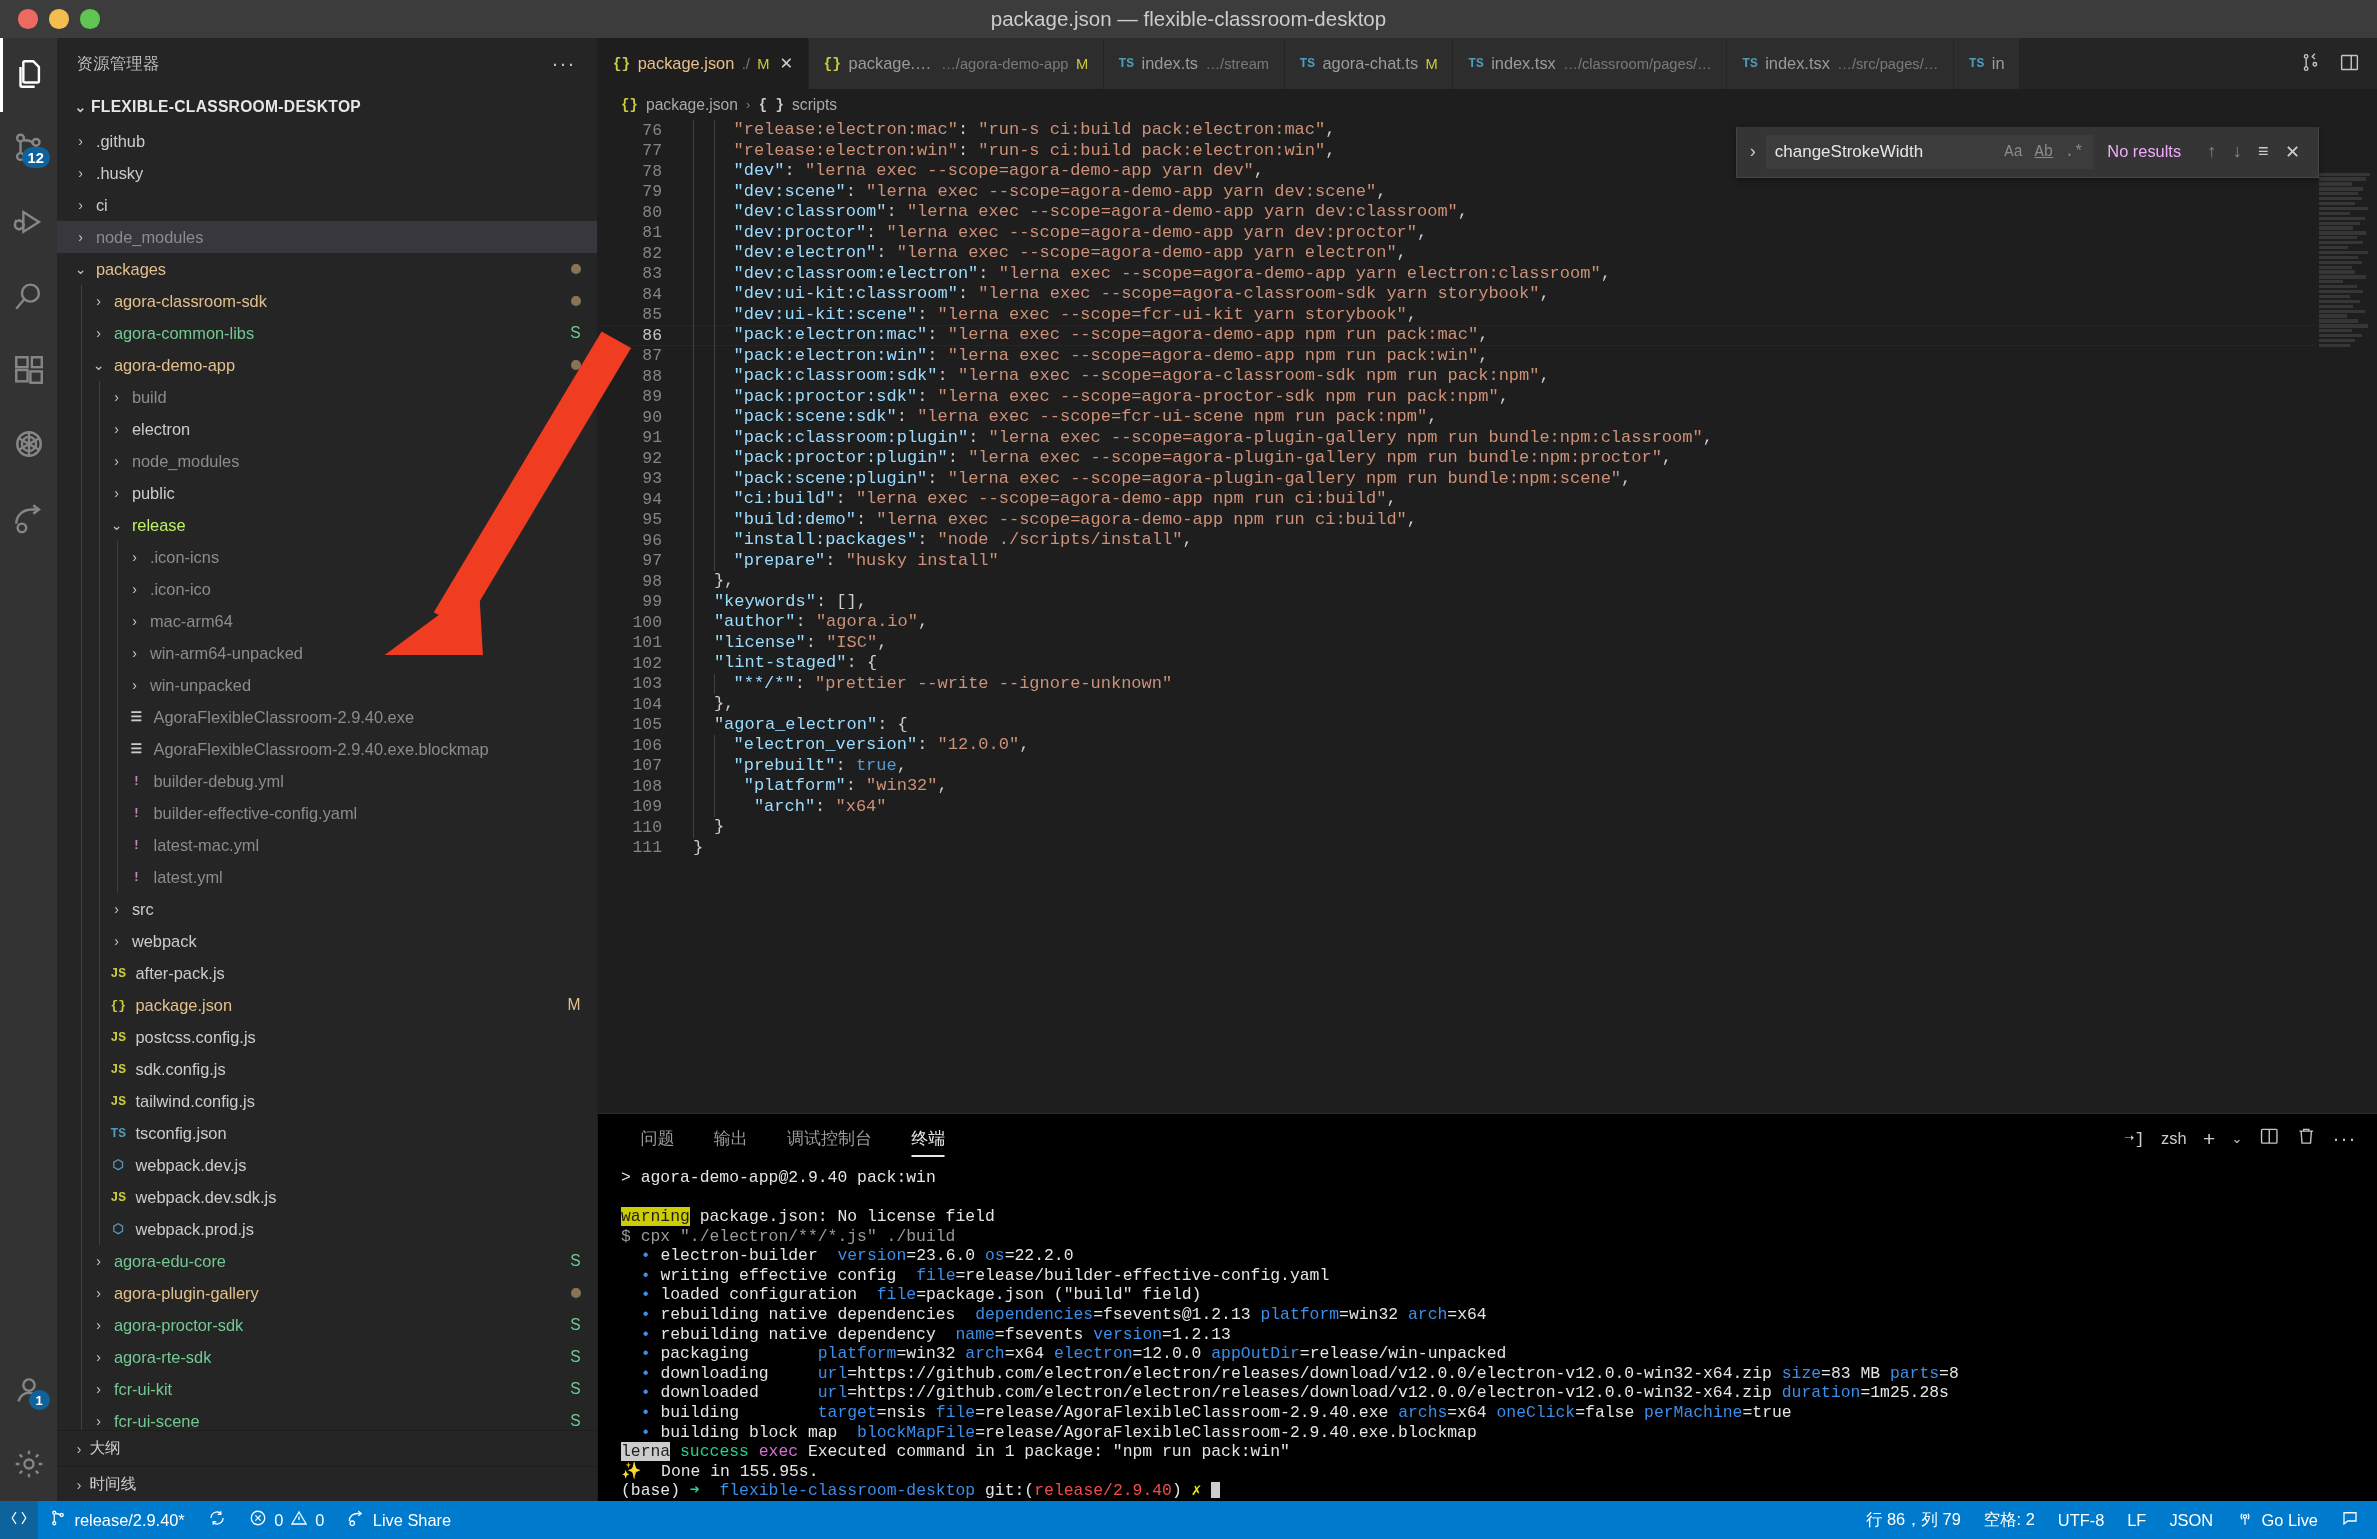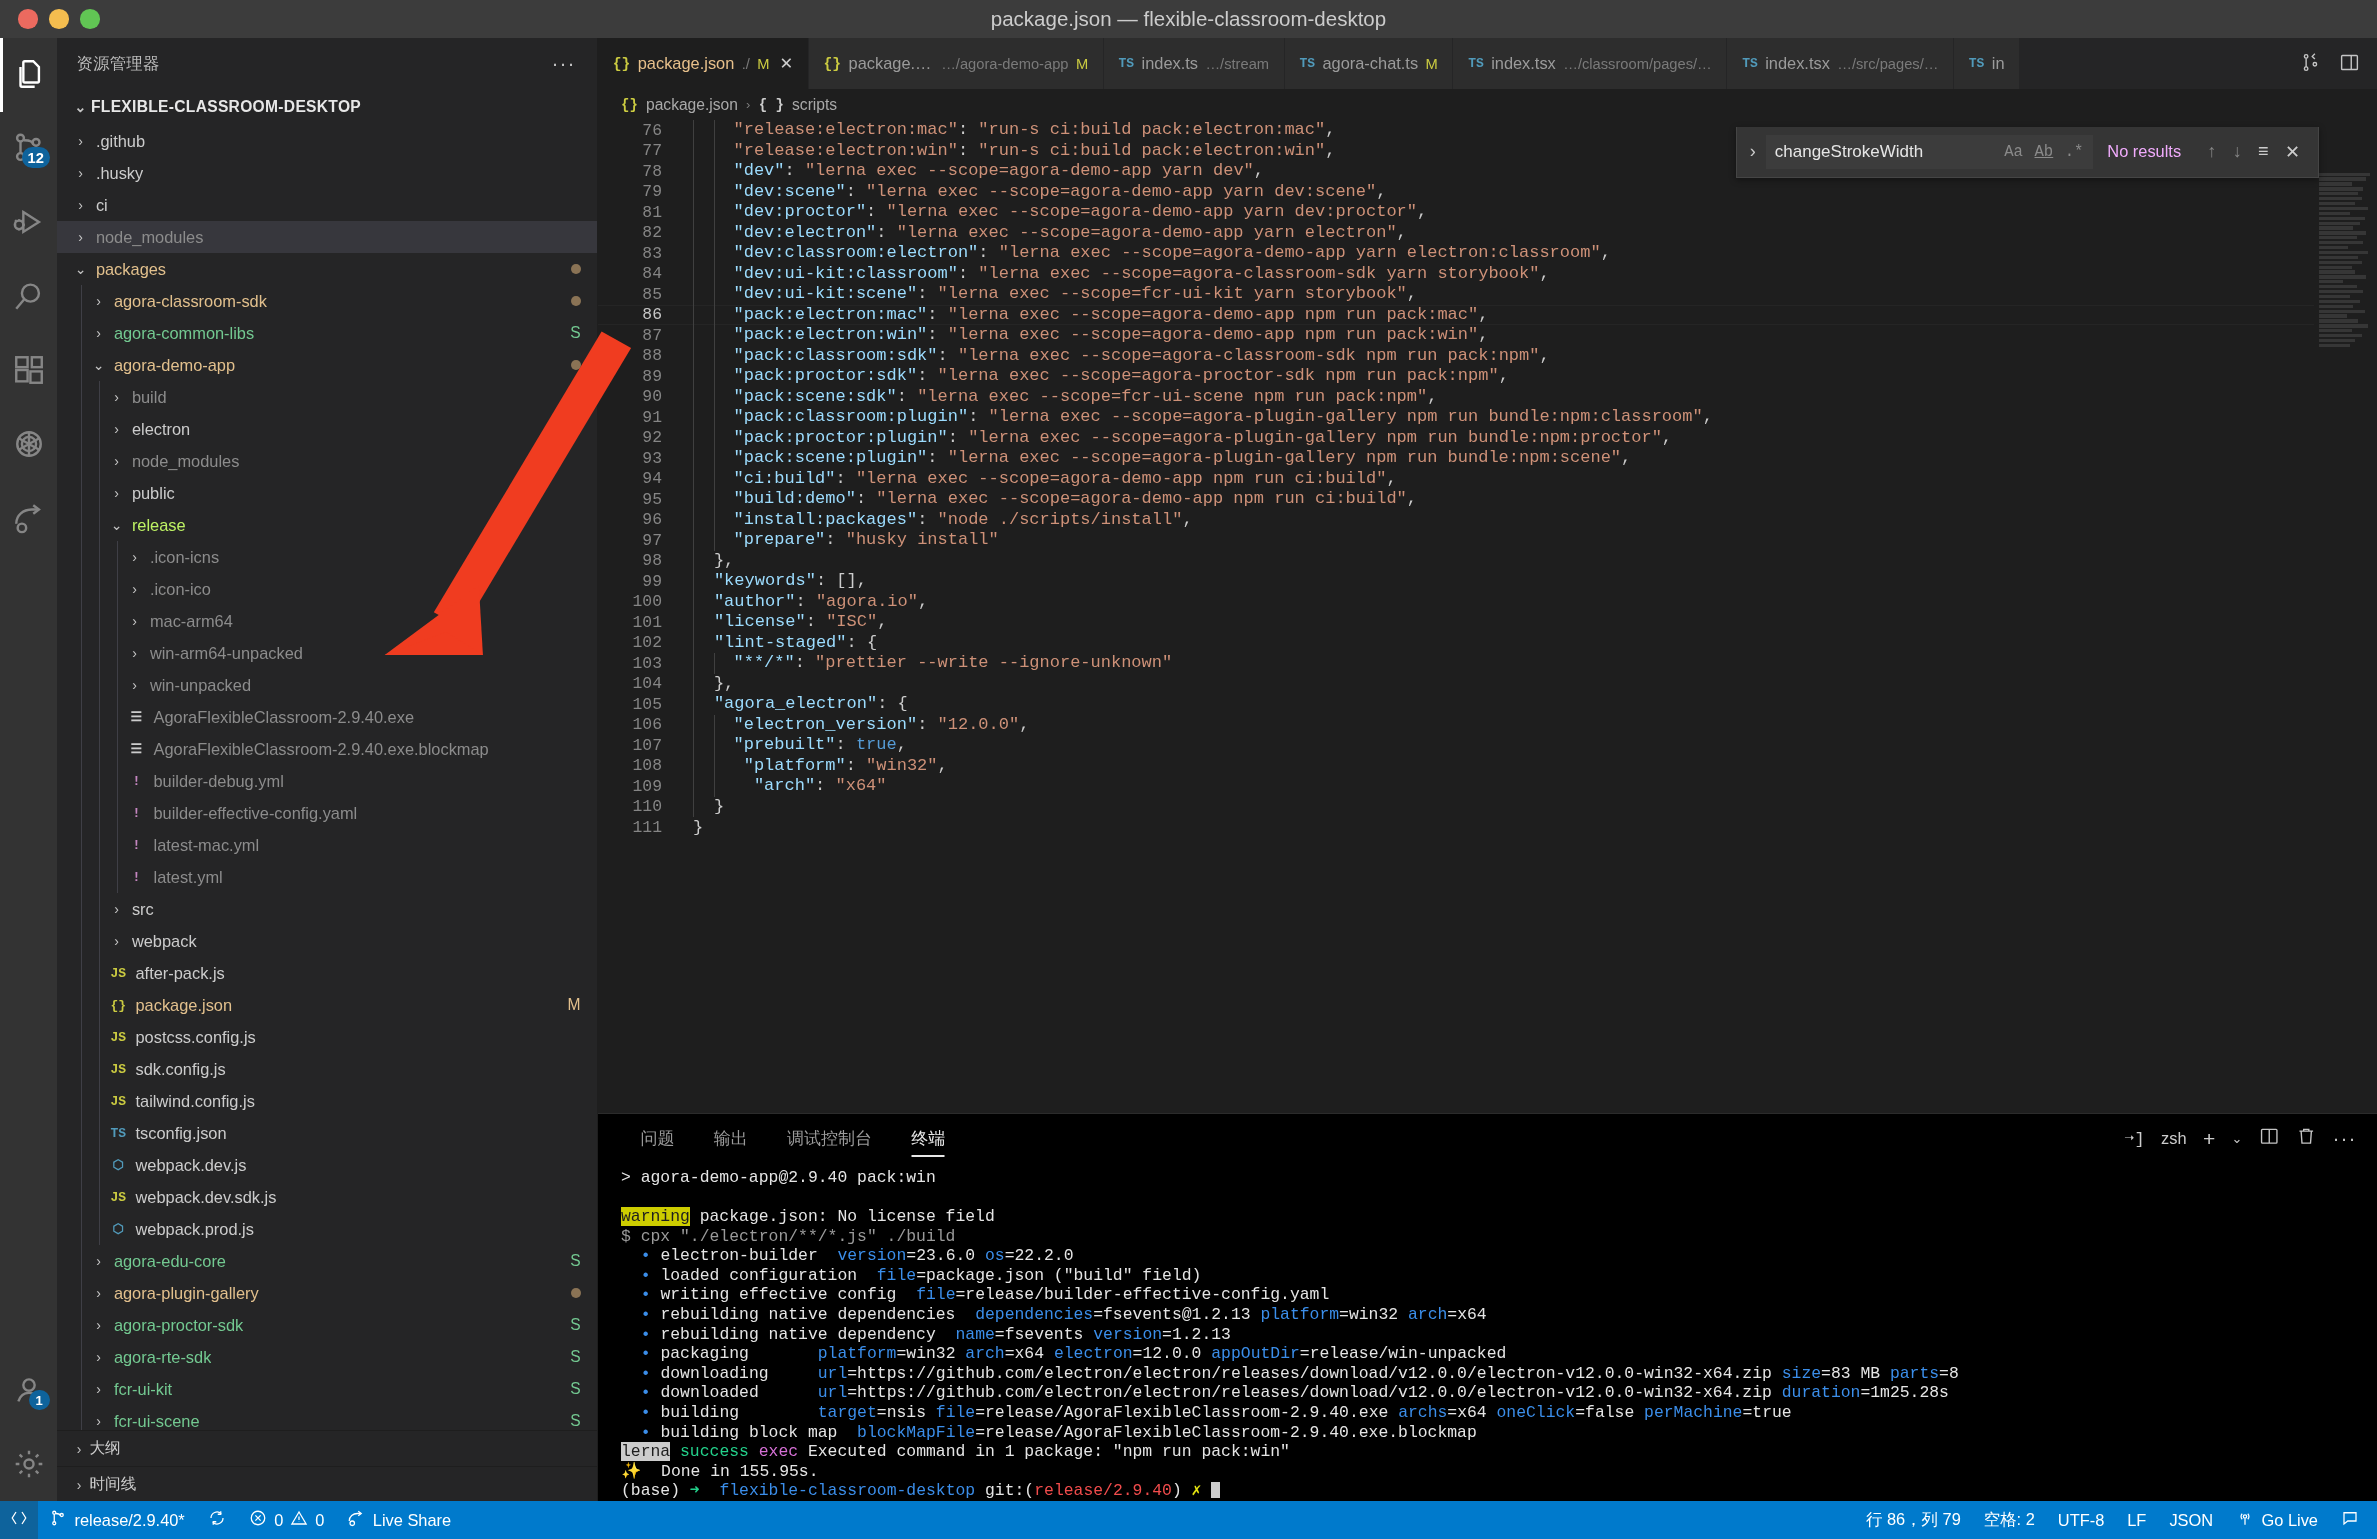--- a/index.html
+++ b/index.html
@@ -666,20 +666,21 @@
     <span class="bi" style="color:#cccccc">{ }</span>
     <span>scripts</span>
   </div>
 
   <div id="codearea">
     <div id="code">
         <div class="cline"><span class="ln">76</span><span class="ct"><span class="ind" style="width:21px"></span><span class="ind" style="width:19.6px"></span><span class="s">"release:electron:mac"</span><span class="p">: </span><span class="s">"run-s ci:build pack:electron:mac"</span><span class="p">,</span></span></div>
         <div class="cline"><span class="ln">77</span><span class="ct"><span class="ind" style="width:21px"></span><span class="ind" style="width:19.6px"></span><span class="s">"release:electron:win"</span><span class="p">: </span><span class="s">"run-s ci:build pack:electron:win"</span><span class="p">,</span></span></div>
         <div class="cline"><span class="ln">78</span><span class="ct"><span class="ind" style="width:21px"></span><span class="ind" style="width:19.6px"></span><span class="k">"dev"</span><span class="p">: </span><span class="s">"lerna exec --scope=agora-demo-app yarn dev"</span><span class="p">,</span></span></div>
         <div class="cline"><span class="ln">79</span><span class="ct"><span class="ind" style="width:21px"></span><span class="ind" style="width:19.6px"></span><span class="k">"dev:scene"</span><span class="p">: </span><span class="s">"lerna exec --scope=agora-demo-app yarn dev:scene"</span><span class="p">,</span></span></div>
+        <div class="cline"><span class="ln">80</span><span class="ct"><span class="ind" style="width:21px"></span><span class="ind" style="width:19.6px"></span><span class="k">"dev:classroom"</span><span class="p">: </span><span class="s">"lerna exec --scope=agora-demo-app yarn dev:classroom"</span><span class="p">,</span></span></div>
         <div class="cline"><span class="ln">81</span><span class="ct"><span class="ind" style="width:21px"></span><span class="ind" style="width:19.6px"></span><span class="k">"dev:proctor"</span><span class="p">: </span><span class="s">"lerna exec --scope=agora-demo-app yarn dev:proctor"</span><span class="p">,</span></span></div>
         <div class="cline"><span class="ln">82</span><span class="ct"><span class="ind" style="width:21px"></span><span class="ind" style="width:19.6px"></span><span class="k">"dev:electron"</span><span class="p">: </span><span class="s">"lerna exec --scope=agora-demo-app yarn electron"</span><span class="p">,</span></span></div>
         <div class="cline"><span class="ln">83</span><span class="ct"><span class="ind" style="width:21px"></span><span class="ind" style="width:19.6px"></span><span class="k">"dev:classroom:electron"</span><span class="p">: </span><span class="s">"lerna exec --scope=agora-demo-app yarn electron:classroom"</span><span class="p">,</span></span></div>
         <div class="cline"><span class="ln">84</span><span class="ct"><span class="ind" style="width:21px"></span><span class="ind" style="width:19.6px"></span><span class="k">"dev:ui-kit:classroom"</span><span class="p">: </span><span class="s">"lerna exec --scope=agora-classroom-sdk yarn storybook"</span><span class="p">,</span></span></div>
         <div class="cline"><span class="ln">85</span><span class="ct"><span class="ind" style="width:21px"></span><span class="ind" style="width:19.6px"></span><span class="k">"dev:ui-kit:scene"</span><span class="p">: </span><span class="s">"lerna exec --scope=fcr-ui-kit yarn storybook"</span><span class="p">,</span></span></div>
         <div class="cline cur"><span class="ln">86</span><span class="ct"><span class="ind" style="width:21px"></span><span class="ind" style="width:19.6px"></span><span class="k">"pack:electron:mac"</span><span class="p">: </span><span class="s">"lerna exec --scope=agora-demo-app npm run pack:mac"</span><span class="p">,</span></span></div>
         <div class="cline"><span class="ln">87</span><span class="ct"><span class="ind" style="width:21px"></span><span class="ind" style="width:19.6px"></span><span class="k">"pack:electron:win"</span><span class="p">: </span><span class="s">"lerna exec --scope=agora-demo-app npm run pack:win"</span><span class="p">,</span></span></div>
         <div class="cline"><span class="ln">88</span><span class="ct"><span class="ind" style="width:21px"></span><span class="ind" style="width:19.6px"></span><span class="k">"pack:classroom:sdk"</span><span class="p">: </span><span class="s">"lerna exec --scope=agora-classroom-sdk npm run pack:npm"</span><span class="p">,</span></span></div>
         <div class="cline"><span class="ln">89</span><span class="ct"><span class="ind" style="width:21px"></span><span class="ind" style="width:19.6px"></span><span class="k">"pack:proctor:sdk"</span><span class="p">: </span><span class="s">"lerna exec --scope=agora-proctor-sdk npm run pack:npm"</span><span class="p">,</span></span></div>
         <div class="cline"><span class="ln">90</span><span class="ct"><span class="ind" style="width:21px"></span><span class="ind" style="width:19.6px"></span><span class="k">"pack:scene:sdk"</span><span class="p">: </span><span class="s">"lerna exec --scope=fcr-ui-scene npm run pack:npm"</span><span class="p">,</span></span></div>
@@ -782,22 +783,22 @@
           </svg></span>
         <span style="font-size:19.6px;letter-spacing:1.6px">···</span>
       </div>
     </div>
   <div id="term">
       <div class="tl2"><span class="wt">&gt; agora-demo-app@2.9.40 pack:win</span></div>
       <div class="tl2">&nbsp;</div>
       <div class="tl2"><span class="wn">warning</span><span class="wt"> package.json: No license field</span></div>
       <div class="tl2"><span class="g">$ cpx "./electron/**/*.js" ./build</span></div>
       <div class="tl2">  <span class="bl">•</span> <span class="wt">electron-builder  </span><span class="bl">version</span><span class="wt">=23.6.0 </span><span class="bl">os</span><span class="wt">=22.2.0</span></div>
+      <div class="tl2">  <span class="bl">•</span> <span class="wt">writing effective config  </span><span class="bl">file</span><span class="wt">=release/builder-effective-config.yaml</span></div>
       <div class="tl2">  <span class="bl">•</span> <span class="wt">loaded configuration  </span><span class="bl">file</span><span class="wt">=package.json ("build" field)</span></div>
-      <div class="tl2">  <span class="bl">•</span> <span class="wt">writing effective config  </span><span class="bl">file</span><span class="wt">=release/builder-effective-config.yaml</span></div>
       <div class="tl2">  <span class="bl">•</span> <span class="wt">rebuilding native dependencies  </span><span class="bl">dependencies</span><span class="wt">=fsevents@1.2.13 </span><span class="bl">platform</span><span class="wt">=win32 </span><span class="bl">arch</span><span class="wt">=x64</span></div>
       <div class="tl2">  <span class="bl">•</span> <span class="wt">rebuilding native dependency  </span><span class="bl">name</span><span class="wt">=fsevents </span><span class="bl">version</span><span class="wt">=1.2.13</span></div>
       <div class="tl2">  <span class="bl">•</span> <span class="wt">packaging       </span><span class="bl">platform</span><span class="wt">=win32 </span><span class="bl">arch</span><span class="wt">=x64 </span><span class="bl">electron</span><span class="wt">=12.0.0 </span><span class="bl">appOutDir</span><span class="wt">=release/win-unpacked</span></div>
       <div class="tl2">  <span class="bl">•</span> <span class="wt">downloading     </span><span class="bl">url</span><span class="wt">=https://github.com/electron/electron/releases/download/v12.0.0/electron-v12.0.0-win32-x64.zip </span><span class="bl">size</span><span class="wt">=83 MB </span><span class="bl">parts</span><span class="wt">=8</span></div>
       <div class="tl2">  <span class="bl">•</span> <span class="wt">downloaded      </span><span class="bl">url</span><span class="wt">=https://github.com/electron/electron/releases/download/v12.0.0/electron-v12.0.0-win32-x64.zip </span><span class="bl">duration</span><span class="wt">=1m25.28s</span></div>
       <div class="tl2">  <span class="bl">•</span> <span class="wt">building        </span><span class="bl">target</span><span class="wt">=nsis </span><span class="bl">file</span><span class="wt">=release/AgoraFlexibleClassroom-2.9.40.exe </span><span class="bl">archs</span><span class="wt">=x64 </span><span class="bl">oneClick</span><span class="wt">=false </span><span class="bl">perMachine</span><span class="wt">=true</span></div>
       <div class="tl2">  <span class="bl">•</span> <span class="wt">building block map  </span><span class="bl">blockMapFile</span><span class="wt">=release/AgoraFlexibleClassroom-2.9.40.exe.blockmap</span></div>
       <div class="tl2"><span class="inv">lerna</span> <span class="gr">success</span> <span class="mg">exec</span> <span class="wt">Executed command in 1 package: "npm run pack:win"</span></div>
       <div class="tl2"><span class="yl">✨</span><span class="wt">  Done in 155.95s.</span></div>
       <div class="tl2"><span class="wt">(base) </span><span class="gr">➜</span><span class="wt">  </span><span class="bl">flexible-classroom-desktop</span><span class="wt"> git:(</span><span class="rd">release/2.9.40</span><span class="wt">) </span><span class="yl">✗</span><span class="wt"> </span><span class="cur2"></span></div>

